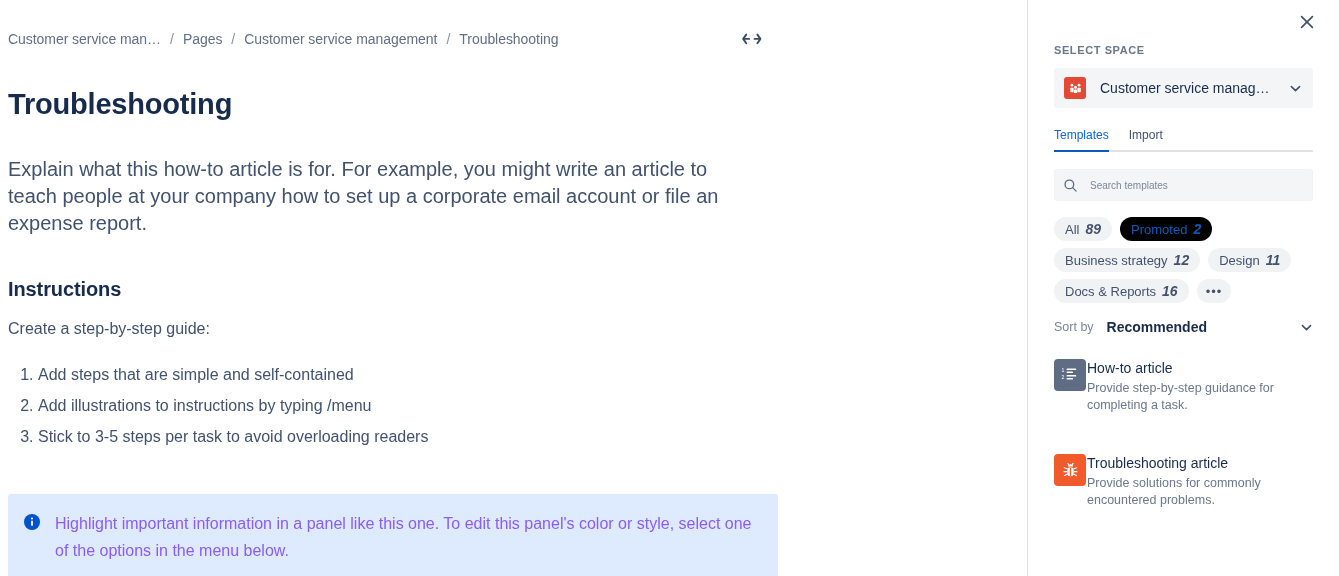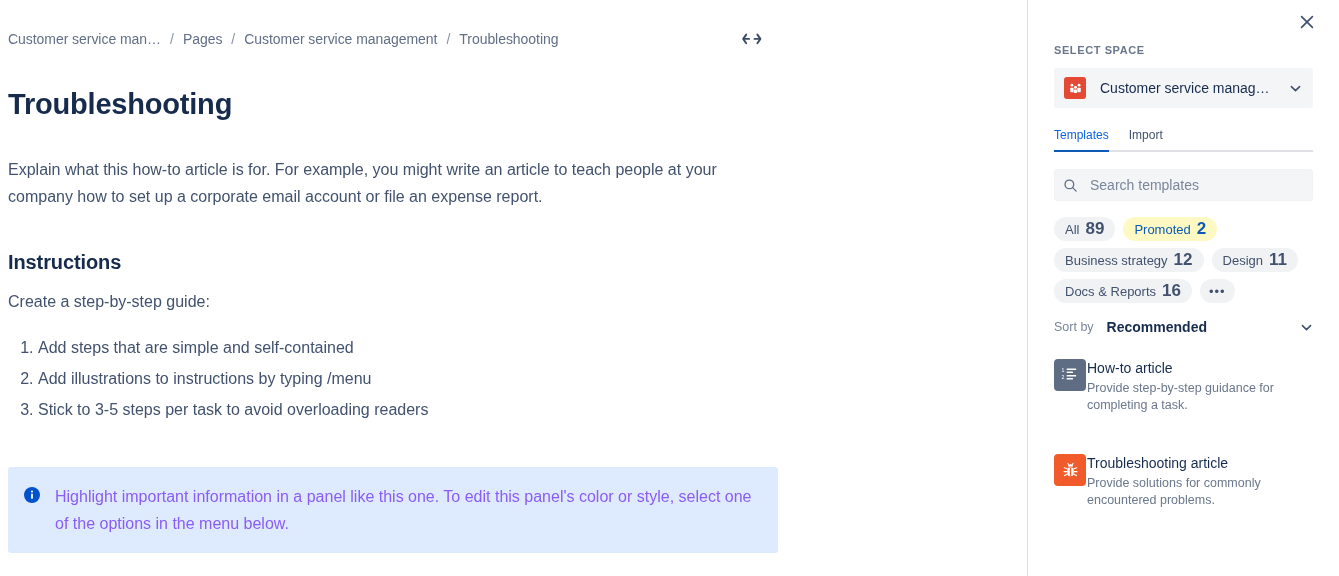--- a/index.html
+++ b/index.html
@@ -42,21 +42,21 @@
     text-align: center; cursor: pointer;
   }
   .bc-expand svg { display: block; margin: 4px auto 0; }
 
   h1.page-title {
     font-size: 29px; line-height: 32px; font-weight: 600;
     color: #172b4d; letter-spacing: -0.2px;
     margin-top: 38px;
   }
   p.intro {
-    font-size: 16px; line-height: 27px; color: #42526e;
+    font-size: 20px; line-height: 27px; color: #42526e;
     margin-top: 36px; max-width: 730px;
   }
   h2.section-title {
     font-size: 20px; line-height: 24px; font-weight: 600;
     color: #172b4d; margin-top: 40px; letter-spacing: -0.1px;
   }
   p.lead {
     font-size: 16px; line-height: 24px; color: #42526e; margin-top: 16px;
   }
   ol.steps {
@@ -135,34 +135,34 @@
   }
 
   .search-wrap {
     margin-top: 17px; height: 32px; background: #f4f5f7;
     border: 1px solid #f1f2f4; border-radius: 3px;
     display: flex; align-items: center; padding: 0 8px;
   }
   .search-wrap .s-ico { flex: 0 0 16px; color: #6b778c; display:flex; }
   .search-input {
     border: none; outline: none; background: transparent;
-    font-size: 14px; color: #172b4d; margin-left: 11px; width: 100%;
+    font-size: 10px; color: #172b4d; margin-left: 11px; width: 100%;
     font-family: "Liberation Sans", sans-serif;
   }
   .search-input::placeholder { color: #7a869a; }
 
   .chips { margin-top: 16px; display: flex; flex-wrap: wrap; gap: 7px 8px; }
   .chip {
     height: 24px; border-radius: 12px; background: #f1f2f4;
     display: inline-flex; align-items: center; gap: 6px;
     padding: 0 11px; font-size: 13px; color: #42526e; cursor: pointer;
     white-space: nowrap;
   }
-  .chip .cnt { font-weight: 700; font-size: 17px; }
-  .chip.selected { background: #fef9c3; color: #0c5ab5; }
+  .chip .cnt { font-weight: 700; font-size: 14px; font-style: italic; }
+  .chip.selected { background: #000000; color: #0c5ab5; }
   .chip.selected .cnt { color: #0c5ab5; }
   .chip.more { padding: 0 9px; letter-spacing: 1px; font-size: 13px; color: #42526e; }
 
   .sortrow { margin-top: 16px; display: flex; align-items: center; cursor: pointer; }
   .sort-label { font-size: 12.5px; color: #7a869a; }
   .sort-value { font-size: 14px; color: #172b4d; font-weight: 600; margin-left: 13px; }
   .sort-chev { margin-left: auto; color: #42526e; display: flex; }
 
   .tpl-list { margin-top: 16px; }
   .tpl-item { display: flex; padding: 8px 0 10px 0; cursor: pointer; gap: 1px; }

